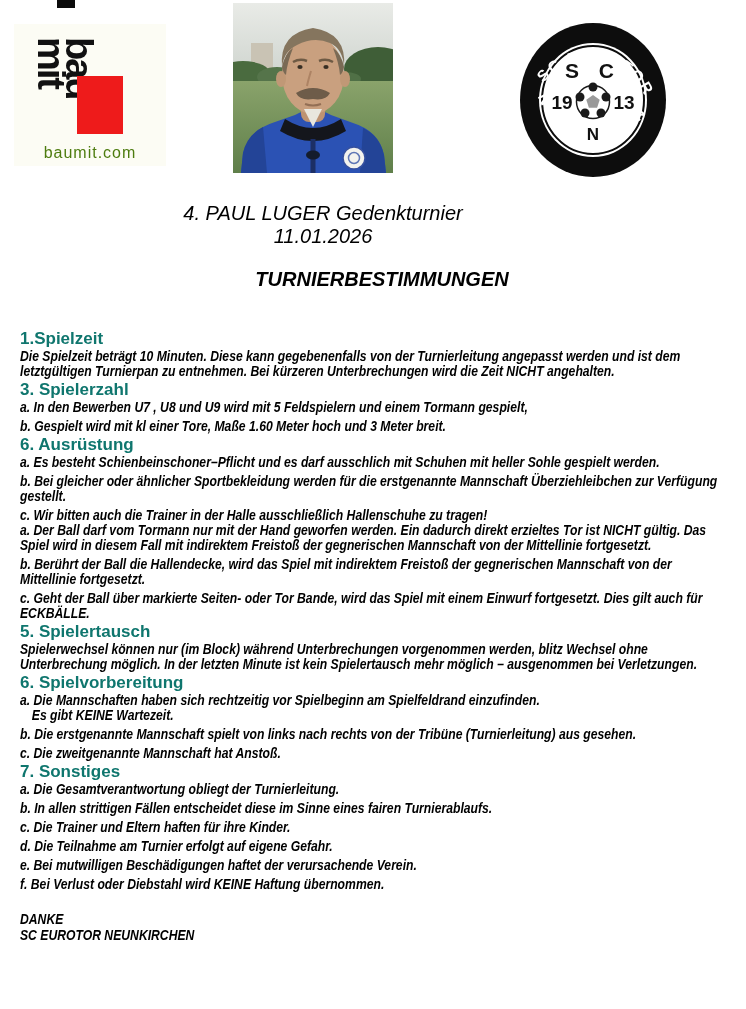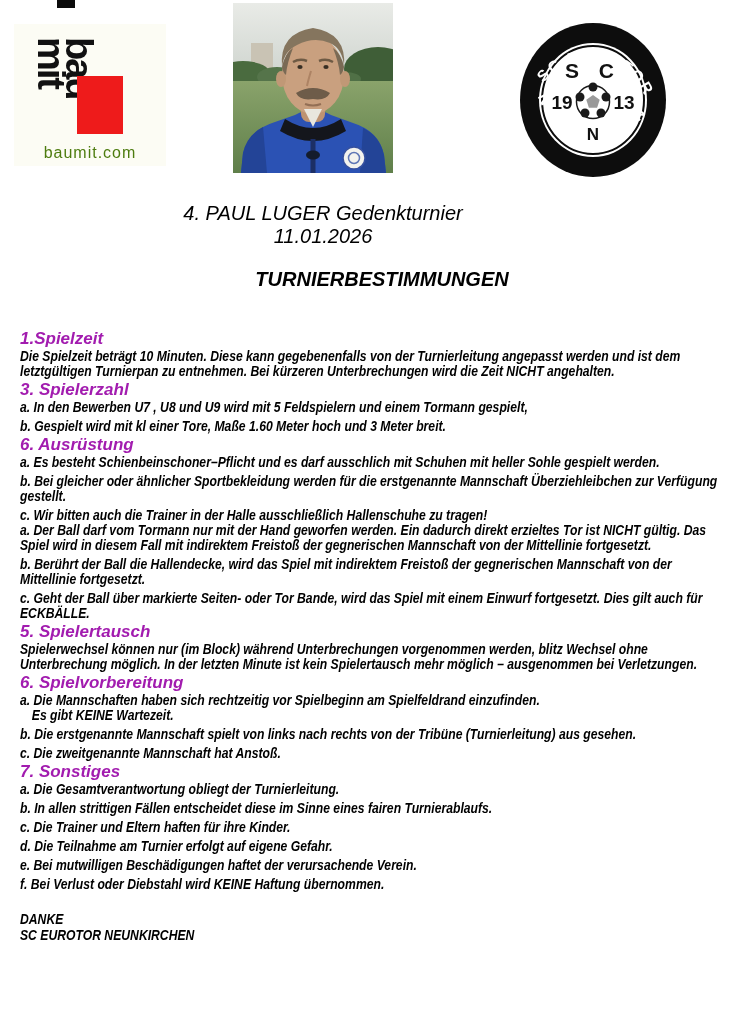--- a/index.html
+++ b/index.html
@@ -31,21 +31,21 @@
     font-weight:normal; font-style:italic; font-size:20px; line-height:23px;
   }
   .subtitle {
     position:absolute; top:268px; left:0; width:700px; text-align:center;
     font-weight:bold; font-style:italic; font-size:20px;margin-left:32px;
   }
 
   
   .rules { position:absolute; top:330px; left:20px; width:707px; }
   .sec-heading {
-    color:#a21caf; font-weight:bold; font-style:italic;
+    color:#0f766e; font-weight:bold; 
     font-size:17px; line-height:18px; margin:2px 0 1px 0;
   }
   section:first-child .sec-heading { margin-top:0; }
   .item {
     font-weight:bold; font-style:italic; font-size:14.5px; line-height:15px;
     width:119%; transform:scaleX(0.84); transform-origin:0 0;
     margin:4px 0 0 0;
   }
   .item.first { margin-top:0; }
   .item.tight { margin-top:0; }

